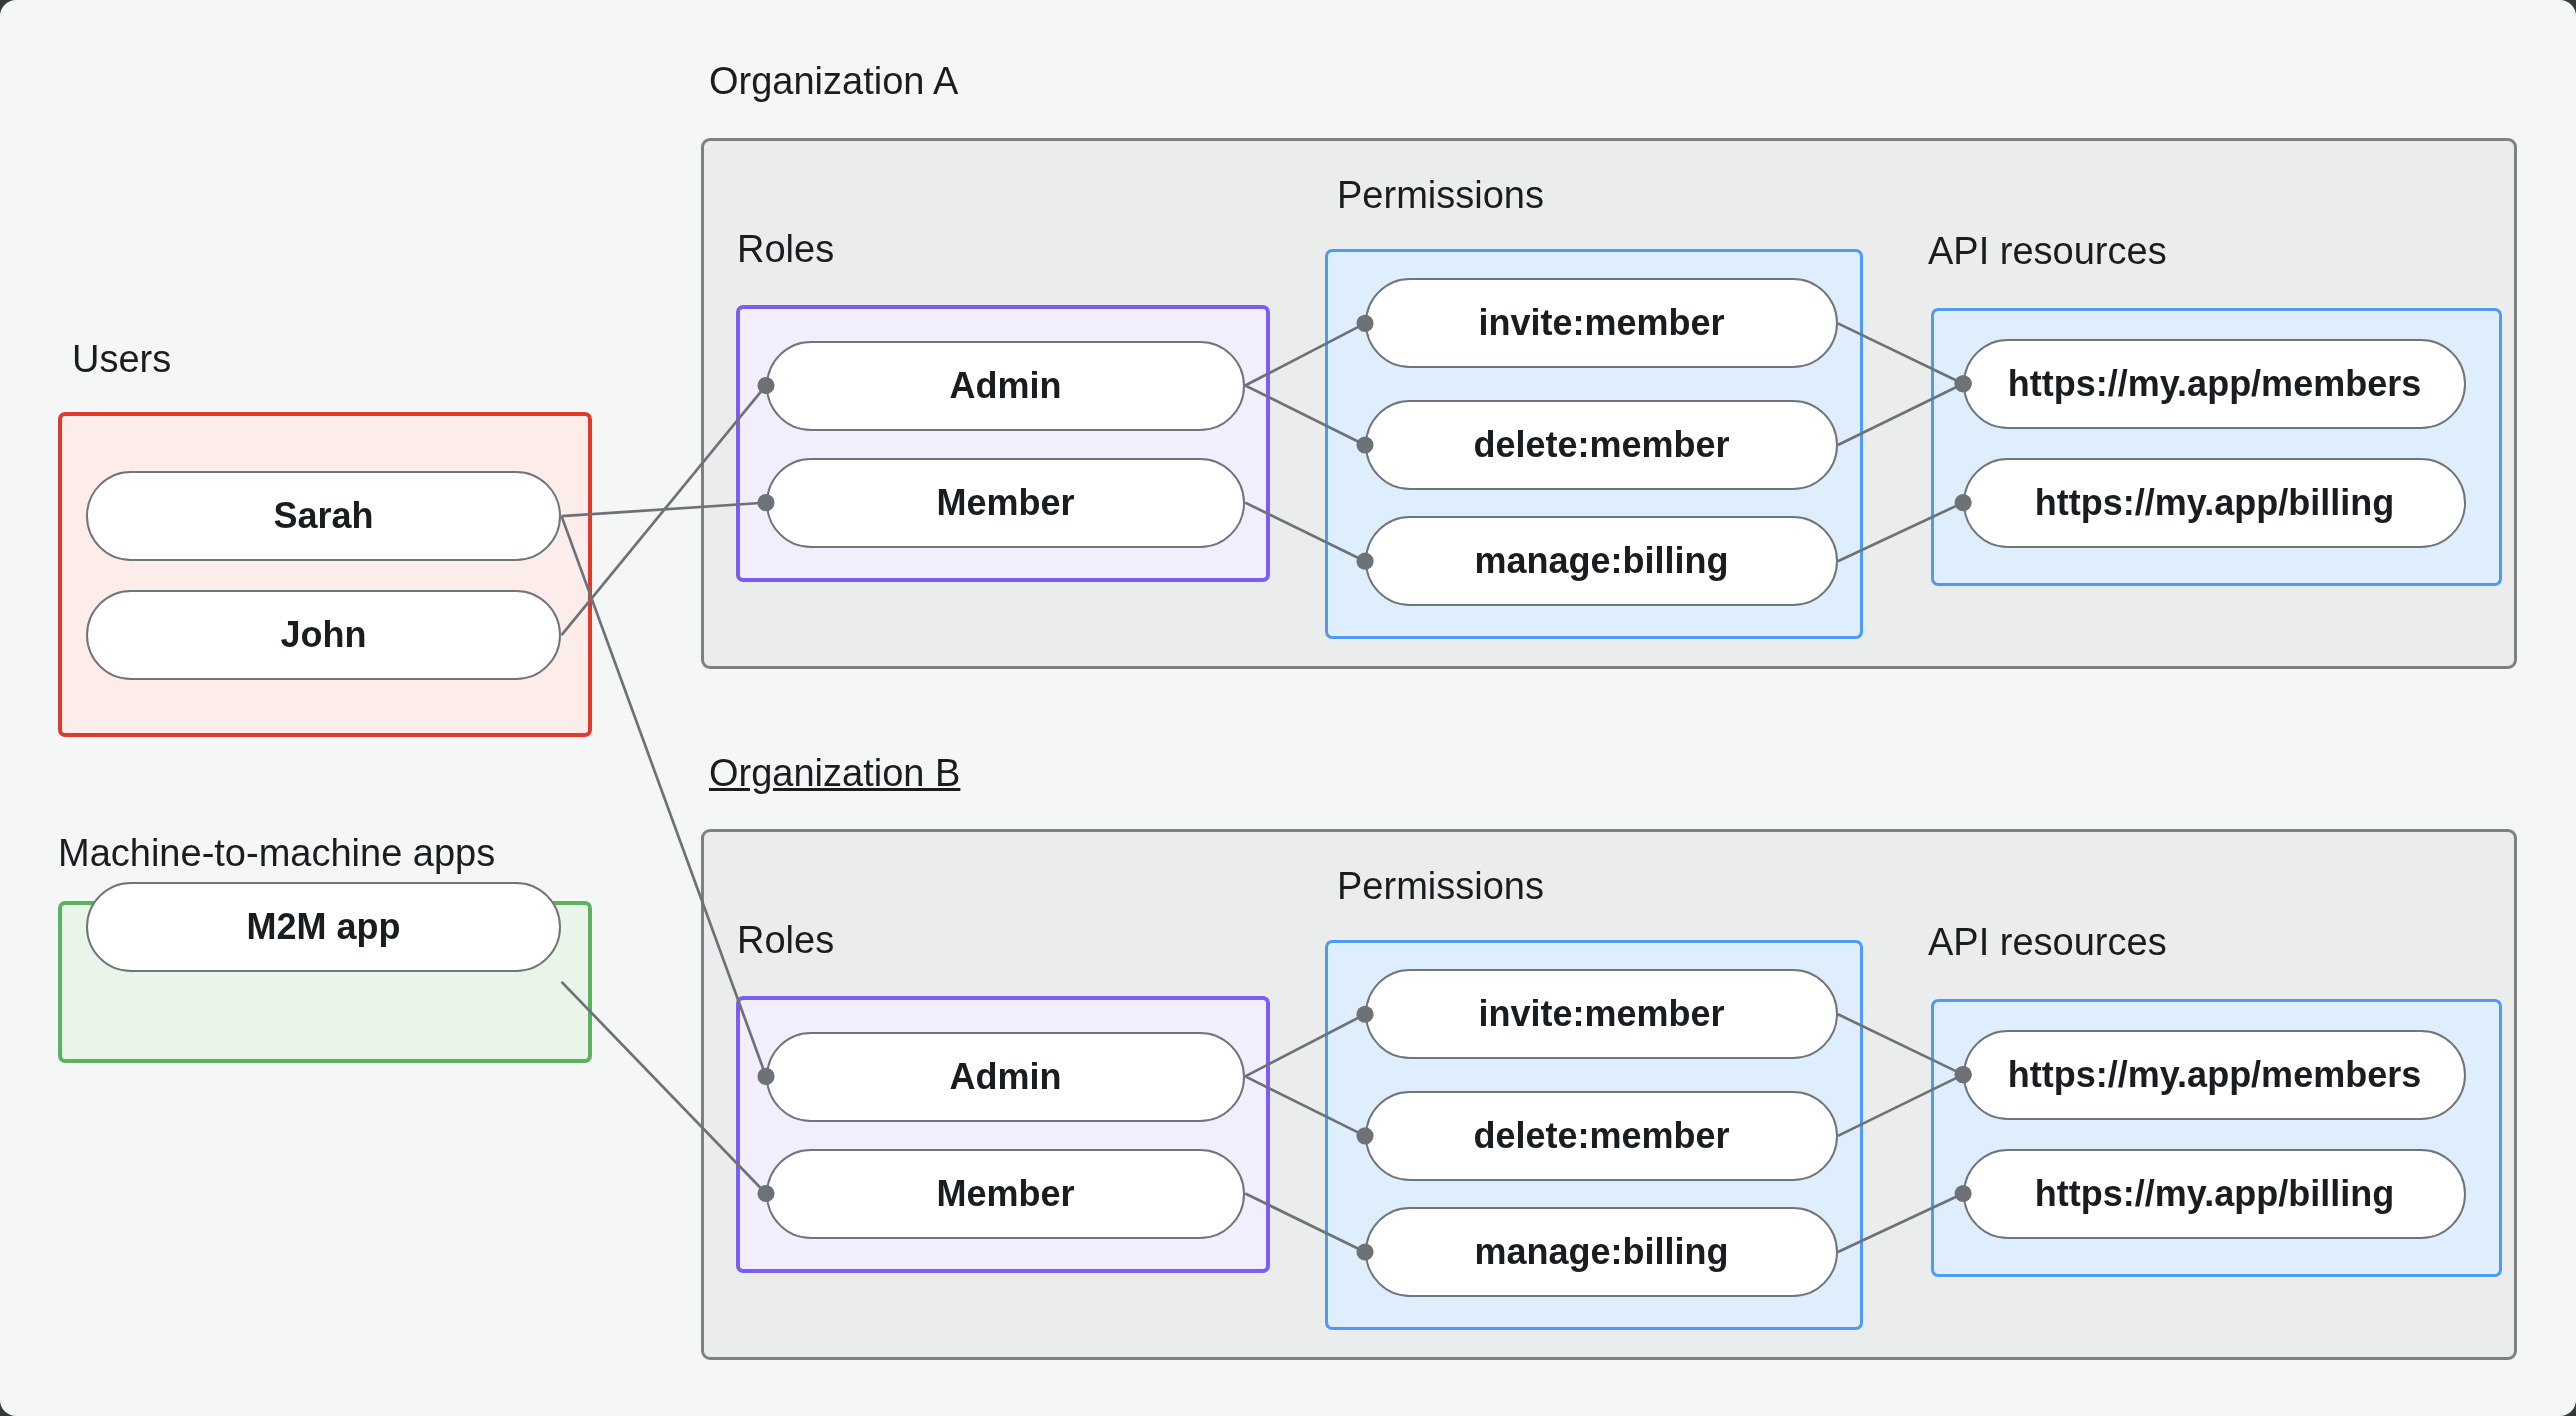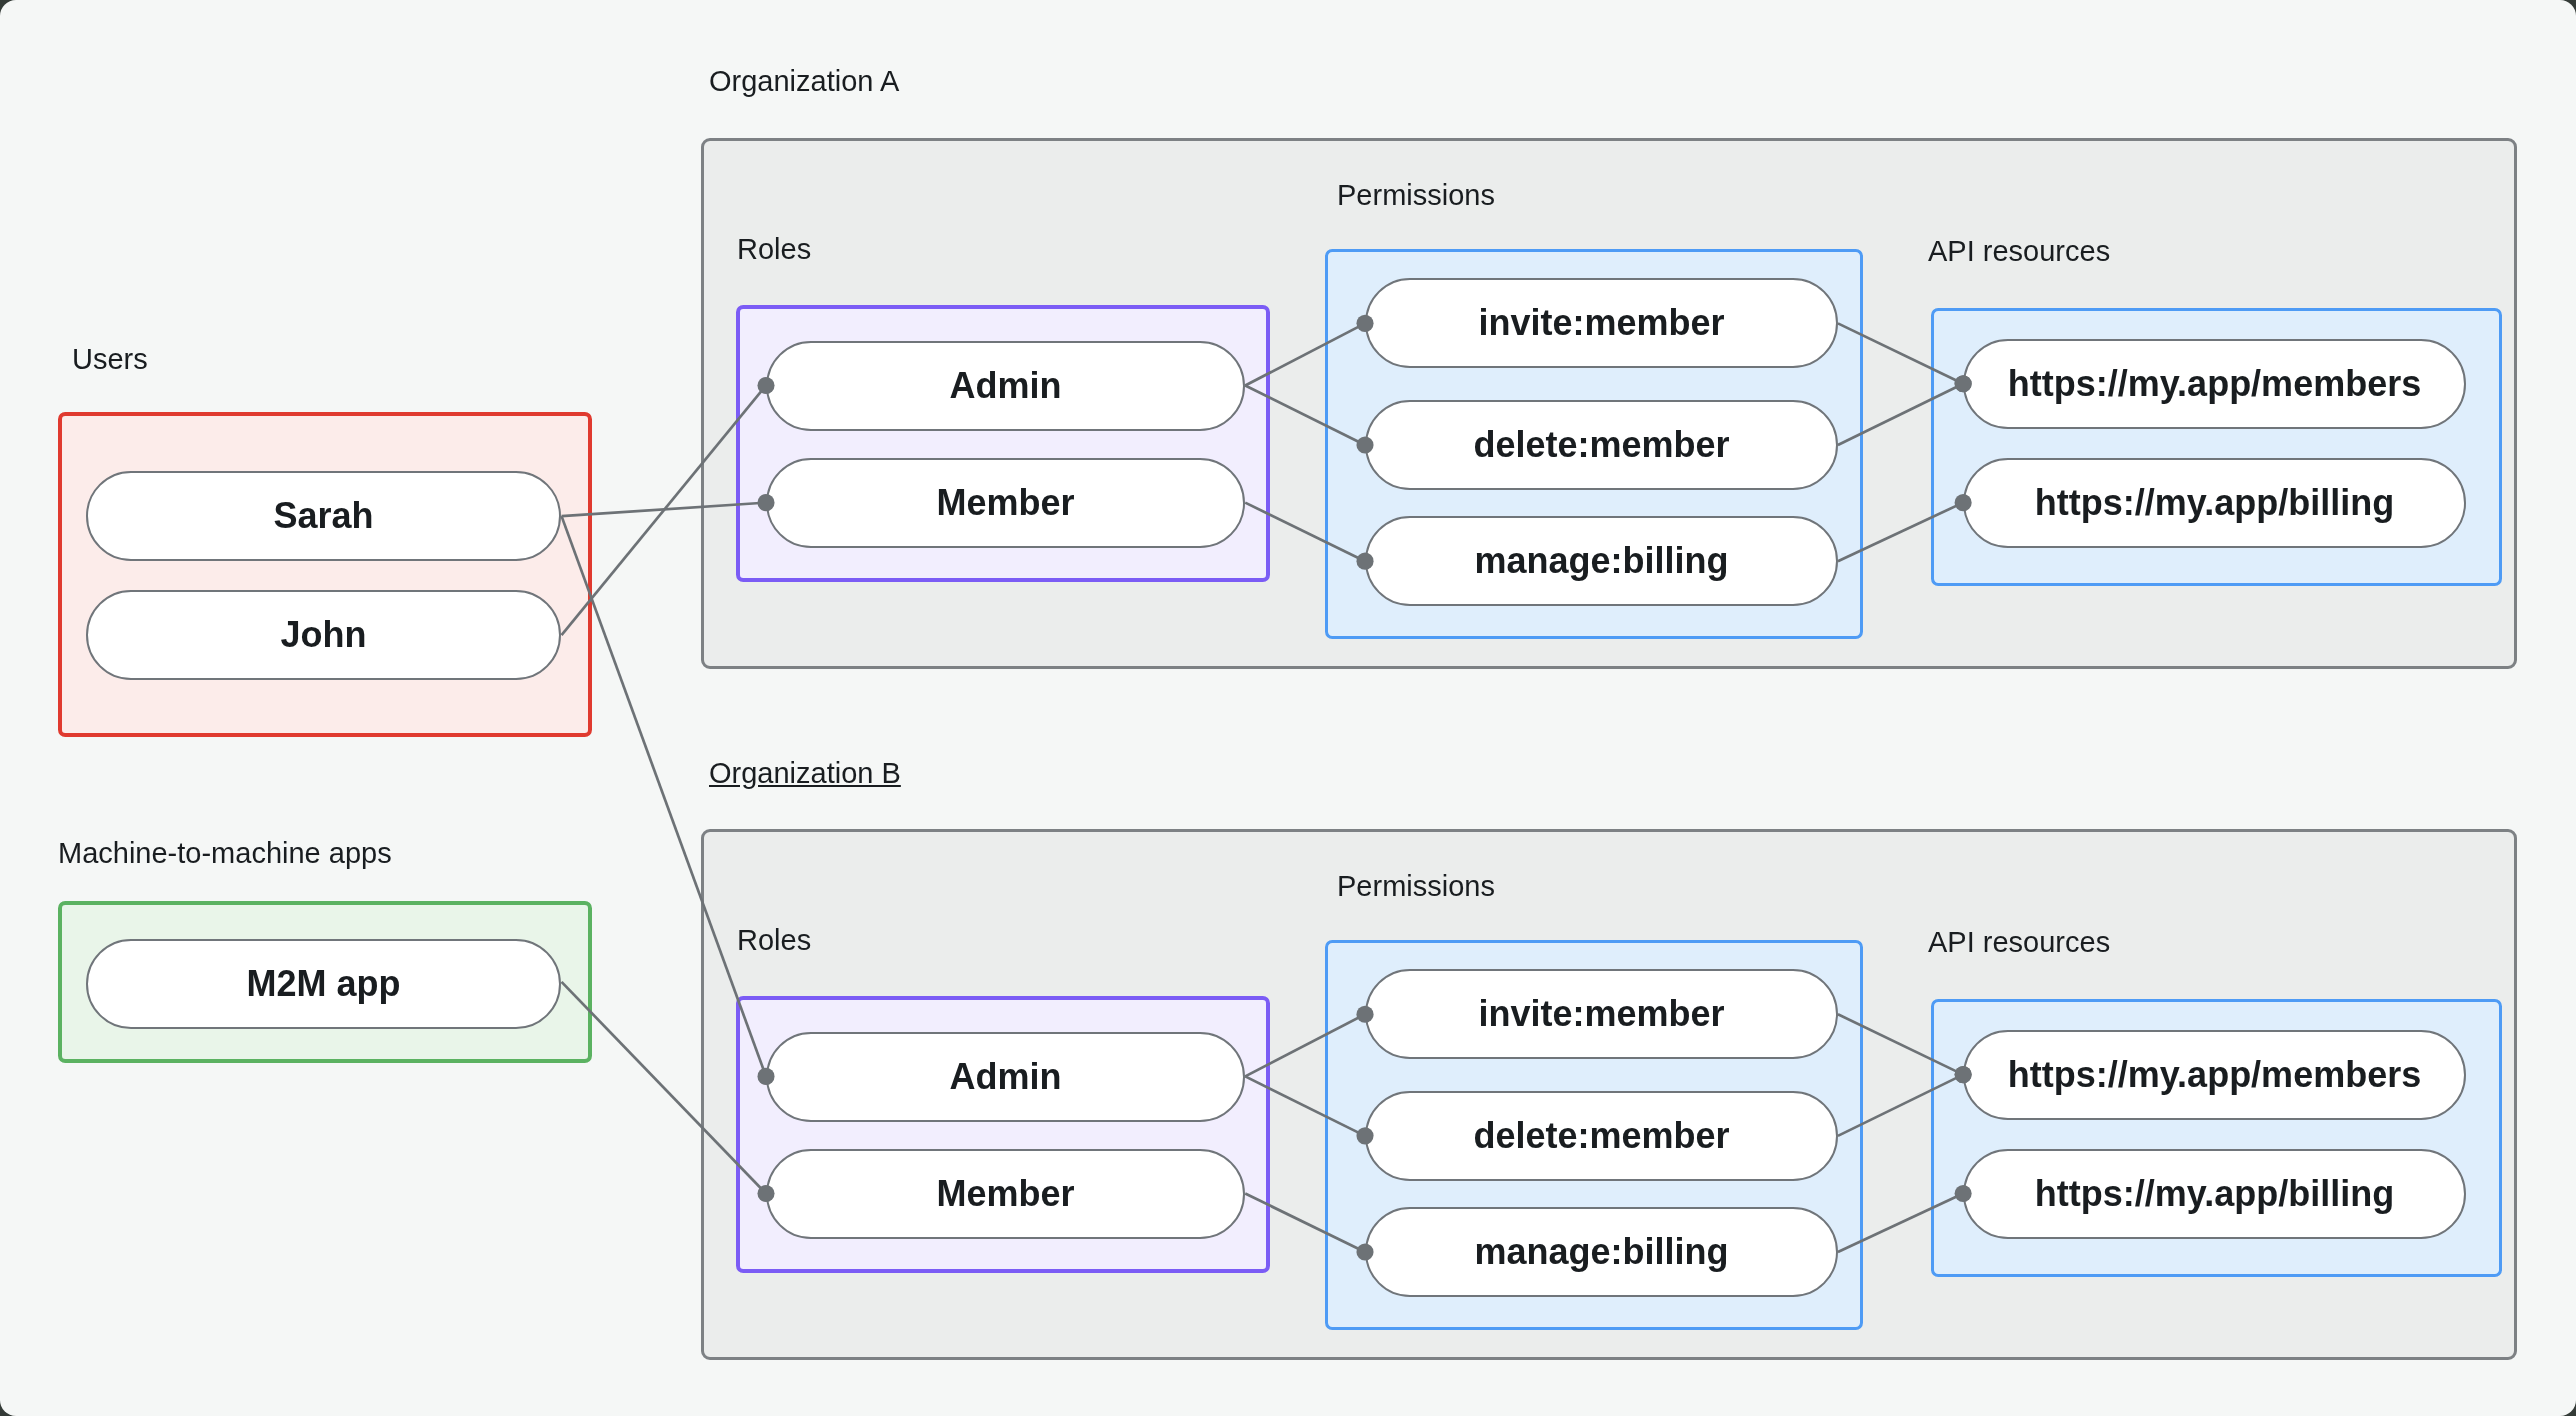--- a/index.html
+++ b/index.html
@@ -7,21 +7,21 @@
     position:relative;width:2576px;height:1416px;overflow:hidden;
     background:var(--c-page_bg,#f5f7f6);border-radius:16px;
     font-family:"Liberation Sans",sans-serif;color:var(--c-text,#191d20);
   }
   .zone{position:absolute;border-radius:7.2px;box-sizing:border-box;}
   .zone-red{background:var(--c-red_fill,#fcecea);border:4.5px solid var(--c-red_border,#e03a2f);}
   .zone-green{background:var(--c-green_fill,#e9f5e9);border:4.5px solid var(--c-green_border,#5bb261);}
   .zone-purple{background:var(--c-purple_fill,#f2eefe);border:4.5px solid var(--c-purple_border,#7b5cf5);}
   .zone-blue{background:var(--c-blue_fill,#dfeefc);border:3.6px solid var(--c-blue_border,#4e9bf5);}
   .zone-gray{background:var(--c-container_fill,#ebedec);border:3.6px solid var(--c-container_border,#7d8184);border-radius:9px;}
-  .lbl{position:absolute;font-size:29px;line-height:45px;white-space:nowrap;}
+  .lbl{position:absolute;font-size:38px;line-height:45px;white-space:nowrap;}
   .pill{
     position:absolute;box-sizing:border-box;background:var(--c-pill_fill,#fff);
     border:2.7px solid var(--c-pill_border,#70757a);border-radius:54px;
     display:flex;align-items:center;justify-content:center;
     font-size:36px;white-space:nowrap;font-weight:bold;
   }
   #edges{position:absolute;left:0;top:0;width:2576px;height:1416px;pointer-events:none;}
 </style>
 </head>
 <body>
@@ -50,21 +50,21 @@
   <div class="lbl" style="left:1337px;top:173px;">Permissions</div>
   <div class="lbl" style="left:1928px;top:229px;">API resources</div>
 
   <div class="lbl" style="left:709px;top:751px;text-decoration:underline;">Organization B</div>
   <div class="lbl" style="left:737px;top:918px;">Roles</div>
   <div class="lbl" style="left:1337px;top:864px;">Permissions</div>
   <div class="lbl" style="left:1928px;top:920px;">API resources</div>
 
   <div class="pill" style="left: 86px; top: 590px; width: 475px; height: 90px;">John</div>
   <div class="pill" style="left: 86px; top: 471px; width: 475px; height: 90px;">Sarah</div>
-  <div class="pill" style="left: 86px; top: 939px; width: 475px; height: 90px;">M2M app</div>
+  <div class="pill" style="left: 86px; top: 882px; width: 475px; height: 90px;">M2M app</div>
 
   <div class="pill" style="left: 766px; top: 341px; width: 479px; height: 90px;">Admin</div>
   <div class="pill" style="left: 766px; top: 458px; width: 479px; height: 90px;">Member</div>
   <div class="pill" style="left: 1365px; top: 278px; width: 473px; height: 90px;">invite:member</div>
   <div class="pill" style="left: 1365px; top: 400px; width: 473px; height: 90px;">delete:member</div>
   <div class="pill" style="left: 1365px; top: 516px; width: 473px; height: 90px;">manage:billing</div>
   <div class="pill" style="left: 1963px; top: 339px; width: 503px; height: 90px;">https://my.app/members</div>
   <div class="pill" style="left: 1963px; top: 458px; width: 503px; height: 90px;">https://my.app/billing</div>
 
   <div class="pill" style="left: 766px; top: 1032px; width: 479px; height: 90px;">Admin</div>

